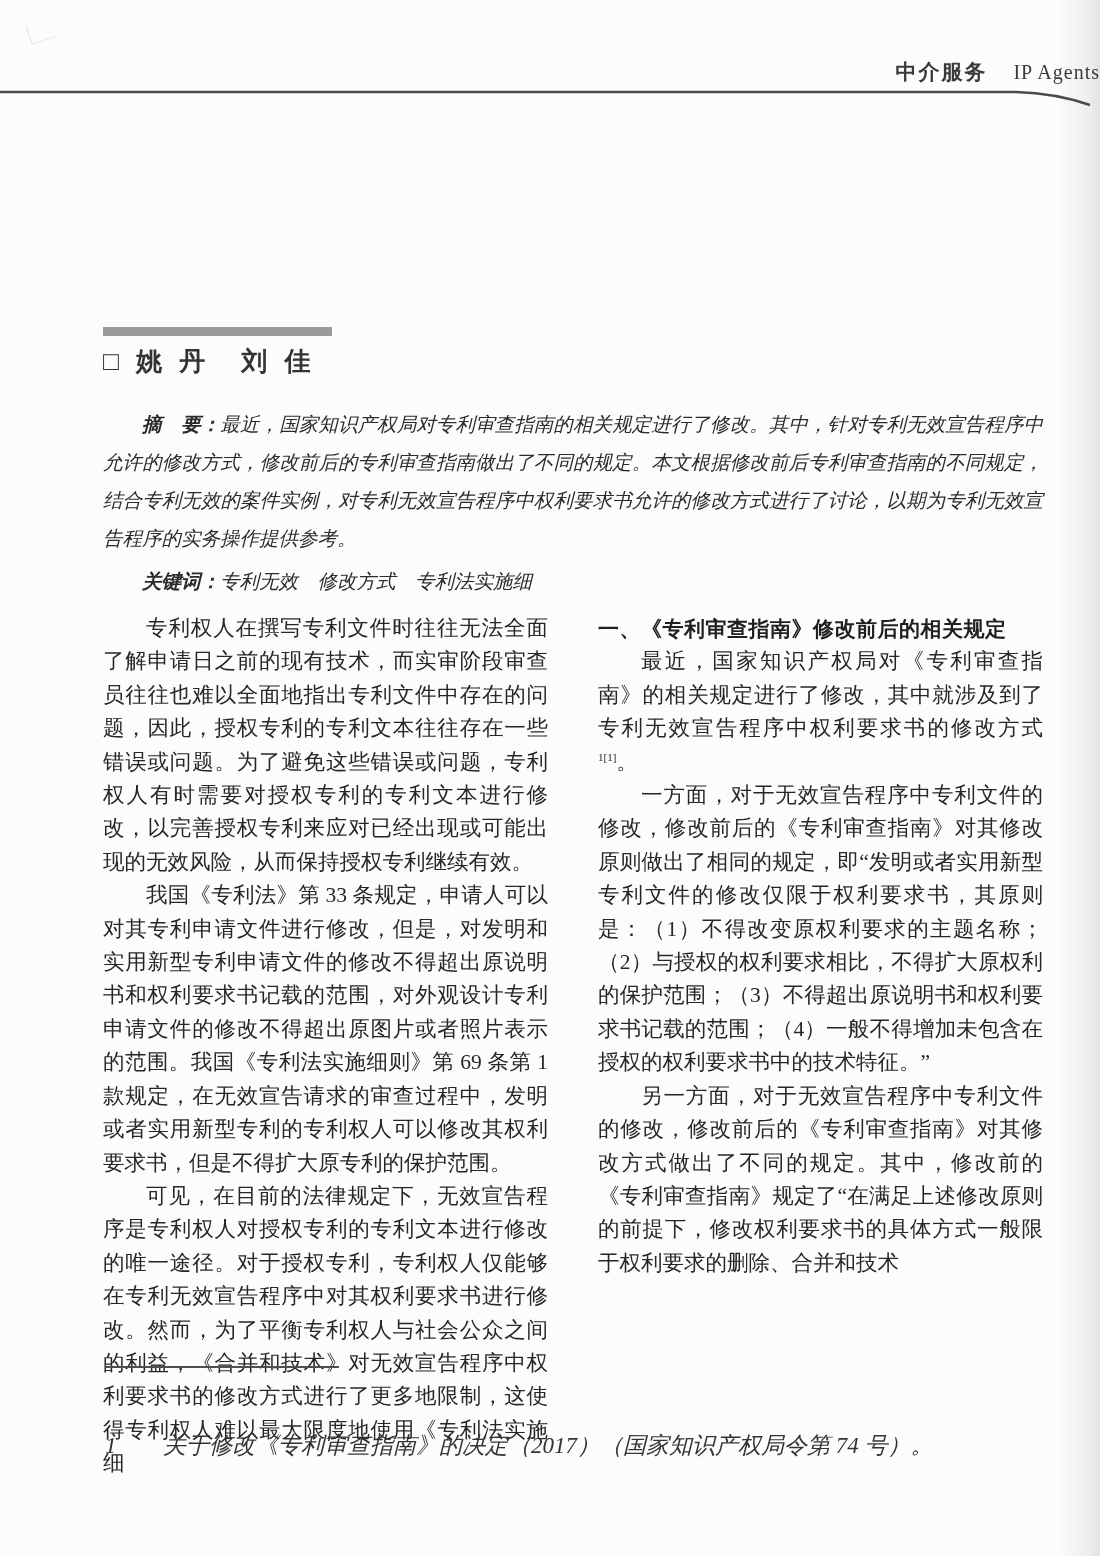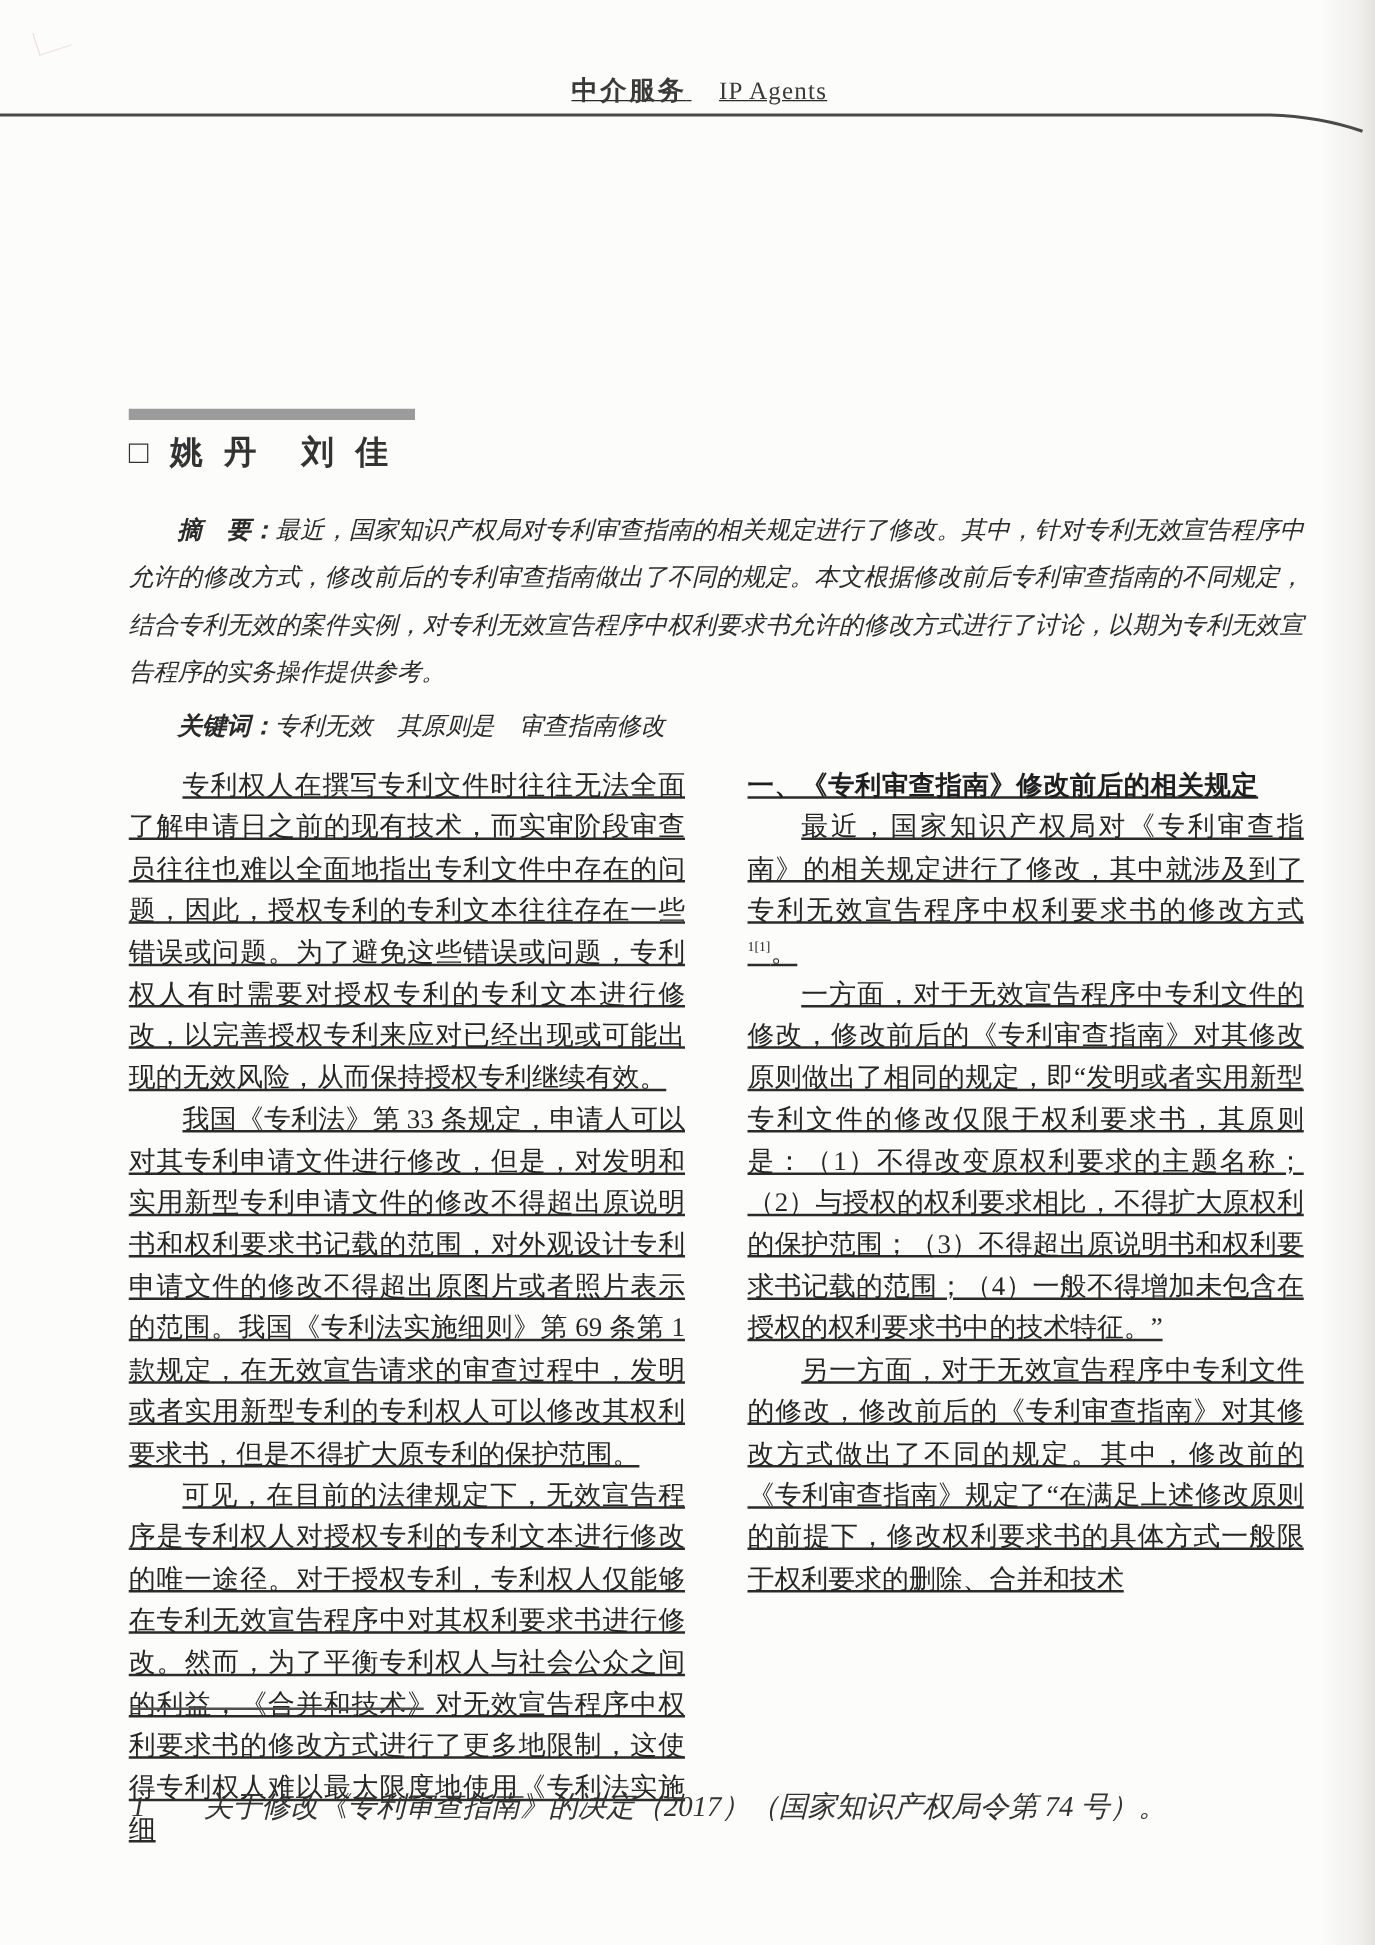--- a/index.html
+++ b/index.html
@@ -9,21 +9,21 @@
     width:1100px;height:1556px;
     margin:0 auto;
     background:linear-gradient(to right,#fcfcfb 0%,#fcfcfb 96%,#efeeec 99%,#e4e2df 100%);
     overflow:hidden;
     font-family:"Liberation Serif",serif;
     color:#2b2b2b;
   }
   
   .header{
     position:absolute;top:58px;left:0;width:100%;
-    text-align:center;padding-left:19px;box-sizing:border-box;text-decoration:underline;
+    text-align:right;padding-left:19px;box-sizing:border-box;
   }
   .header .cat-cn{
     font-family:"Liberation Sans",sans-serif;
     font-weight:bold;font-size:21px;color:#3a3a3a;letter-spacing:2px;
   }
   .header .cat-en{
     font-family:"Liberation Serif",serif;
     font-size:20px;color:#3a3a3a;margin-left:22px;letter-spacing:1px;
   }
   .header-rule{position:absolute;top:88px;left:0;width:1100px;height:22px;}
@@ -42,21 +42,21 @@
   }
   
   .abstract-block{position:absolute;left:103px;top:406px;width:940px;}
   .abstract-block p{margin:0;font-style:italic;text-align:justify;}
   .abstract{font-size:19.5px;line-height:38px;text-indent:2em;}
   .keywords{font-size:19.5px;line-height:36px;text-indent:2em;margin-top:6px !important;}
   .lbl{font-weight:bold;}
   
   .columns{
     position:absolute;left:103px;top:612px;width:940px;
-    display:flex;gap:50px;text-decoration:underline;
+    display:flex;gap:50px;
   }
   .col{width:451px;font-size:21.5px;line-height:33.4px;text-align:justify;color:#262626;}
   .col p{margin:0;text-indent:2em;}
   .col p.noindent{text-indent:0;}
   .section-heading{
     font-family:"Liberation Sans",sans-serif;
     font-size:21px;font-weight:bold;color:#1f1f1f;
     margin:13px 0 7px;text-indent:0 !important;
     letter-spacing:0.5px;
   }
@@ -103,21 +103,21 @@
   <svg class="header-rule" viewBox="0 0 1100 22">
     <path d="M0,4 L1015,4 Q1055,5 1090,17" stroke="#4a4a4a" stroke-width="2.4" fill="none"></path>
   </svg>
 
 
   <div class="authors-bar"></div>
   <div class="authors">□ 姚 丹　刘 佳</div>
 
   <div class="abstract-block">
     <p class="abstract"><span class="lbl">摘　要：</span><span>最近，国家知识产权局对专利审查指南的相关规定进行了修改。其中，针对专利无效宣告程序中允许的修改方式，修改前后的专利审查指南做出了不同的规定。本文根据修改前后专利审查指南的不同规定，结合专利无效的案件实例，对专利无效宣告程序中权利要求书允许的修改方式进行了讨论，以期为专利无效宣告程序的实务操作提供参考。</span></p>
-    <p class="keywords"><span class="lbl">关键词：</span><span>专利无效　其原则是　审查指南修改</span></p>
+    <p class="keywords"><span class="lbl">关键词：</span><span>专利无效　修改方式　专利法实施细</span></p>
   </div>
 
   <div class="columns">
     <div class="col">
       <p>专利权人在撰写专利文件时往往无法全面了解申请日之前的现有技术，而实审阶段审查员往往也难以全面地指出专利文件中存在的问题，因此，授权专利的专利文本往往存在一些错误或问题。为了避免这些错误或问题，专利权人有时需要对授权专利的专利文本进行修改，以完善授权专利来应对已经出现或可能出现的无效风险，从而保持授权专利继续有效。</p>
       <p>我国《专利法》第 33 条规定，申请人可以对其专利申请文件进行修改，但是，对发明和实用新型专利申请文件的修改不得超出原说明书和权利要求书记载的范围，对外观设计专利申请文件的修改不得超出原图片或者照片表示的范围。我国《专利法实施细则》第 69 条第 1 款规定，在无效宣告请求的审查过程中，发明或者实用新型专利的专利权人可以修改其权利要求书，但是不得扩大原专利的保护范围。</p>
       <p>可见，在目前的法律规定下，无效宣告程序是专利权人对授权专利的专利文本进行修改的唯一途径。对于授权专利，专利权人仅能够在专利无效宣告程序中对其权利要求书进行修改。然而，为了平衡专利权人与社会公众之间的利益，《合并和技术》对无效宣告程序中权利要求书的修改方式进行了更多地限制，这使得专利权人难以最大限度地使用《专利法实施细</p>
     </div>
     <div class="col">
       <p class="section-heading">一、《专利审查指南》修改前后的相关规定</p>

